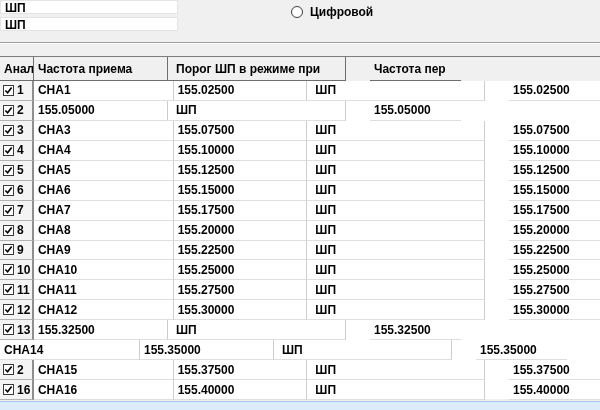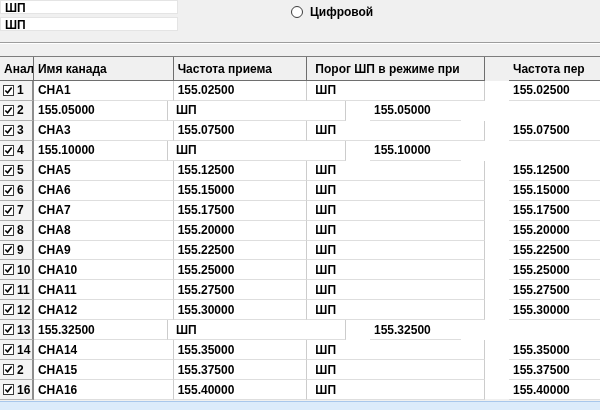--- a/index.html
+++ b/index.html
@@ -96,21 +96,20 @@
   <div class="radio-group">
     <span class="radio-circle"></span>
     <span class="radio-label">Цифровой</span>
   </div>
 
   <div class="divider"></div>
 
   <div class="grid">
     <div class="hrow">
       <div class="hcell w1">Аналог</div>
-      <div class="hcell w2">Имя канада</div>
       <div class="hcell w3">Частота приема</div>
       <div class="hcell w4">Порог ШП в режиме при</div>
       <div class="hcell w5">Частота пер</div>
     </div>
     <div class="rows">
   <div class="row">
     <div class="c c1 w1">
       <span class="cb">
         <svg viewBox="0 0 10 10" width="9" height="9">
                 <path d="M1.5 5 L4 7.5 L8.5 1.8" stroke="#000" stroke-width="1.8" fill="none"></path>
@@ -155,20 +154,21 @@
 
   <div class="row">
     <div class="c c1 w1">
       <span class="cb">
         <svg viewBox="0 0 10 10" width="9" height="9">
                 <path d="M1.5 5 L4 7.5 L8.5 1.8" stroke="#000" stroke-width="1.8" fill="none"></path>
               </svg>
       </span>
       <span class="num">4</span>
     </div>
+    <div class="c c2 w2">CHA4</div>
     <div class="c c3 w3">155.10000</div>
     <div class="c c4 w4">ШП</div>
     <div class="c c5 w5">155.10000</div>
   </div>
 
   <div class="row">
     <div class="c c1 w1">
       <span class="cb">
         <svg viewBox="0 0 10 10" width="9" height="9">
                 <path d="M1.5 5 L4 7.5 L8.5 1.8" stroke="#000" stroke-width="1.8" fill="none"></path>
@@ -295,28 +295,20 @@
               </svg>
       </span>
       <span class="num">13</span>
     </div>
     <div class="c c3 w3">155.32500</div>
     <div class="c c4 w4">ШП</div>
     <div class="c c5 w5">155.32500</div>
   </div>
 
   <div class="row">
-    <div class="c c1 w1">
-      <span class="cb">
-        <svg viewBox="0 0 10 10" width="9" height="9">
-                <path d="M1.5 5 L4 7.5 L8.5 1.8" stroke="#000" stroke-width="1.8" fill="none"></path>
-              </svg>
-      </span>
-      <span class="num">14</span>
-    </div>
     <div class="c c2 w2">CHA14</div>
     <div class="c c3 w3">155.35000</div>
     <div class="c c4 w4">ШП</div>
     <div class="c c5 w5">155.35000</div>
   </div>
 
   <div class="row">
     <div class="c c1 w1">
       <span class="cb">
         <svg viewBox="0 0 10 10" width="9" height="9">

